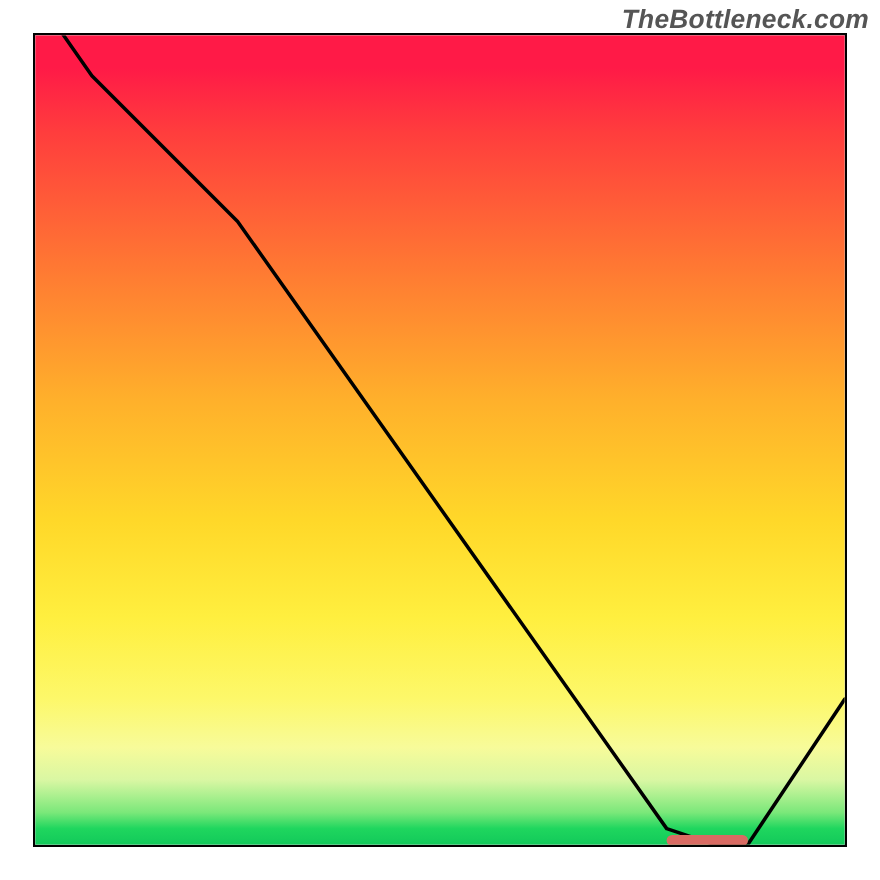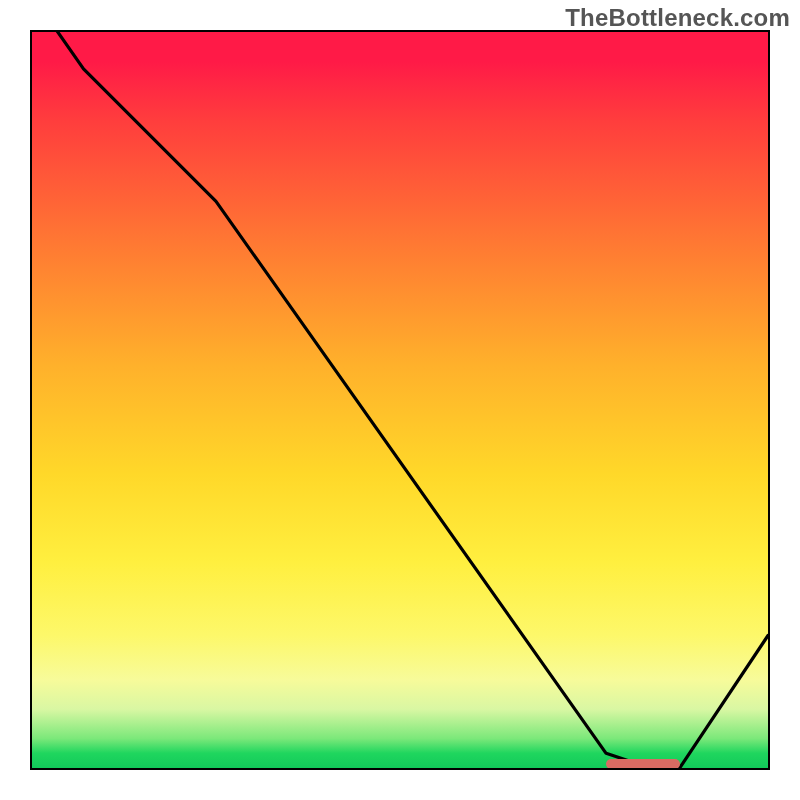--- a/index.html
+++ b/index.html
@@ -16,20 +16,21 @@
     height: 800px;
   }
   .watermark {
     position: absolute;
     top: 4px;
     right: 10px;
     font-size: 24px;
     font-weight: bold;
     color: #555555;
     letter-spacing: 0.2px;
+    font-style: italic;
   }
   .frame {
     position: absolute;
     left: 30px;
     top: 30px;
     width: 740px;
     height: 740px;
     border: 2px solid #000000;
     box-sizing: border-box;
     overflow: hidden;

